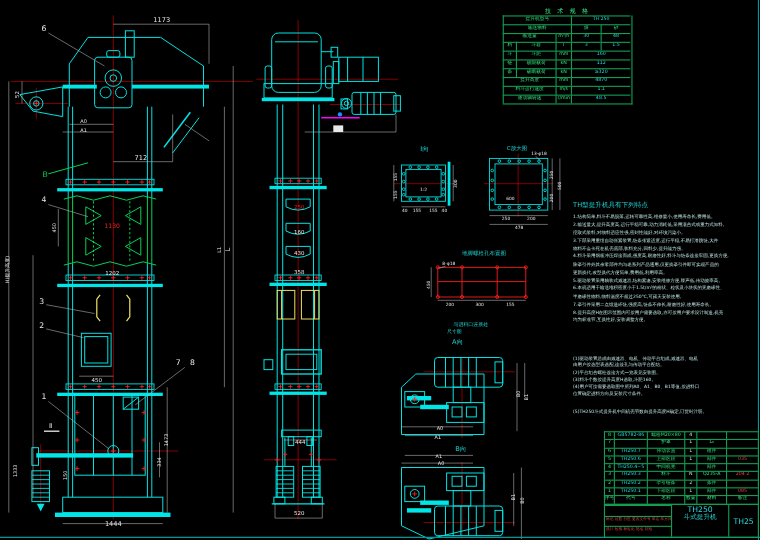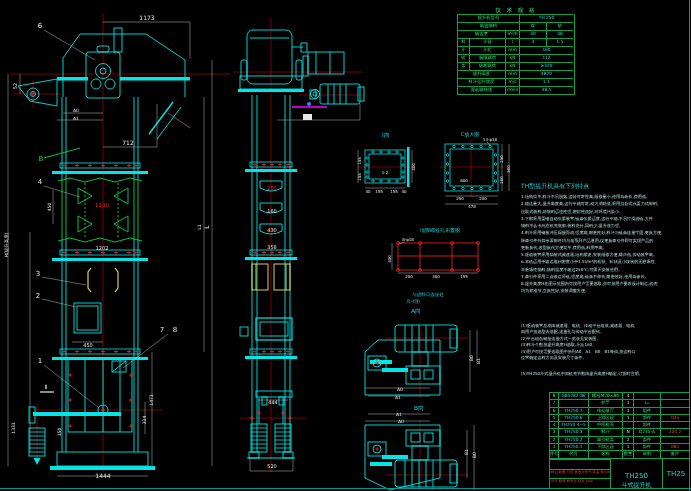--- a/index.html
+++ b/index.html
@@ -639,21 +639,21 @@
         </div>
       </div>
 </div>
 
 <div class="ov" style="left:549px;top:458px;width:141px;height:31px;border:1px solid #129e52;display:flex;">
   <div class="tb-zone" style="width:60px;border-left:none;display:flex;flex-direction:column;justify-content:flex-end;">
     <div style="border-top:1px solid #129e52;height:9px;"></div>
     <div class="tb-red" style="border-top:1px solid #129e52;height:9px;padding-left:1px;">标记 处数 分区 更改文件号 签名 年月日</div>
     <div class="tb-red" style="border-top:1px solid #129e52;height:9px;padding-left:1px;">设计  校核  标准化  批准  日期</div>
   </div>
-  <div class="tb-zone" style="width:52px;display:flex;flex-direction:column;align-items:center;justify-content:flex-end;">
+  <div class="tb-zone" style="width:52px;display:flex;flex-direction:column;align-items:center;justify-content:flex-start;">
     <div style="color:#27d9d9;font-size:7px;line-height:1.2;">TH250</div>
     <div style="color:#27d9d9;font-size:6px;line-height:1.2;">斗式提升机</div>
   </div>
   <div class="tb-zone" style="width:27px;display:flex;align-items:center;justify-content:center;overflow:hidden;">
     <div style="color:#27d9d9;font-size:7px;white-space:nowrap;">TH25</div>
   </div>
 </div>
 </div>
 
 </body></html>

